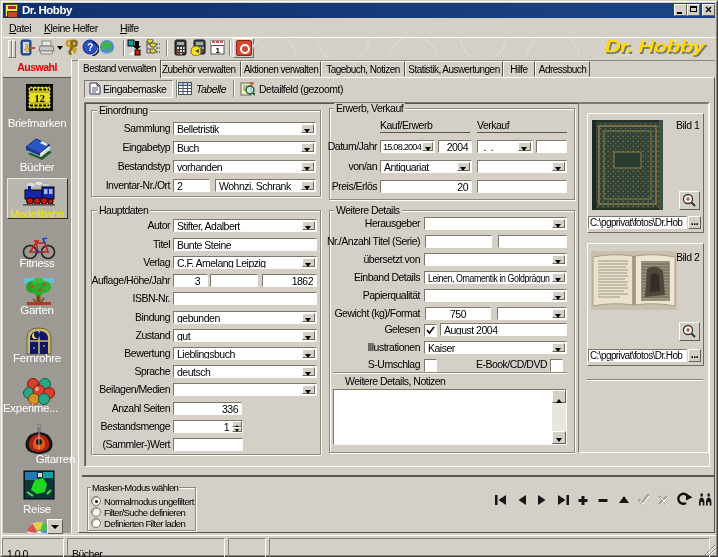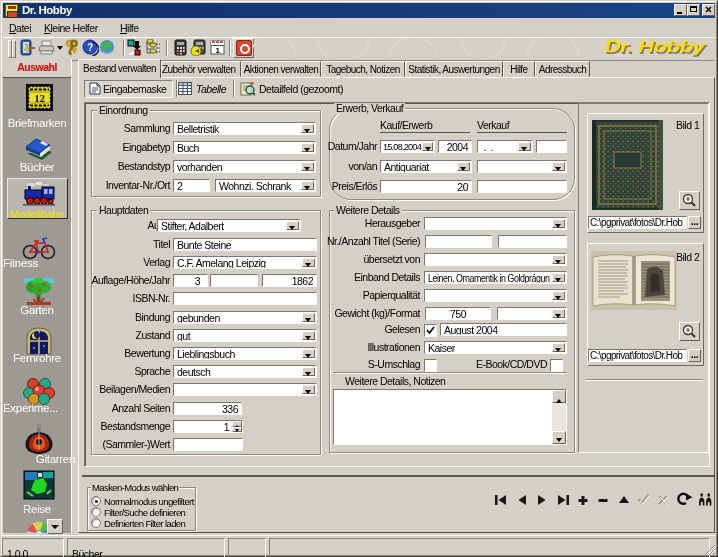--- a/index.html
+++ b/index.html
@@ -218,21 +218,21 @@
   <div class="lbl" style="left:0;top:149px;width:68px;text-align:center;color:#f4e800;font-size:11px;">Modellbahn</div>
 
   <svg class="abs" style="left:19px;top:176px;" width="34" height="26">
    <circle cx="8" cy="17" r="6.5" fill="none" stroke="#222" stroke-width="1.6"></circle>
    <circle cx="26" cy="17" r="6.5" fill="none" stroke="#222" stroke-width="1.6"></circle>
    <path d="M8 17 L14 8 L23 8 L26 17 L16 17 Z" fill="none" stroke="#c82018" stroke-width="1.6"></path>
    <path d="M12 6 L17 6 M14 6 L16 17" stroke="#c82018" stroke-width="1.4"></path>
    <path d="M23 8 L21 4 L25 3" stroke="#2038c8" stroke-width="1.6" fill="none"></path>
    <circle cx="16" cy="17" r="1.6" fill="#2038c8"></circle>
   </svg>
-  <div class="lbl" style="left:0;top:198px;width:68px;text-align:left;">Fitness</div>
+  <div class="lbl" style="left:0;top:198px;width:68px;text-align:center;">Fitness</div>
 
   <svg class="abs" style="left:20px;top:219px;" width="32" height="28">
    <rect x="1" y="0" width="30" height="5" fill="#58c8d8"></rect>
    <rect x="13.5" y="12" width="4" height="12" fill="#7a4a18"></rect>
    <path d="M13 24 L10 21 M18 24 L21 20" stroke="#7a4a18" stroke-width="1.6"></path>
    <circle cx="9" cy="9" r="6" fill="#28a028"></circle>
         <circle cx="22" cy="9" r="6" fill="#30b030"></circle>
    <circle cx="15.5" cy="5.5" r="6" fill="#38c038"></circle>
         <circle cx="15.5" cy="11" r="6.5" fill="#2caa2c"></circle>
    <circle cx="9" cy="8" r="1.3" fill="#e03020"></circle>
@@ -354,21 +354,21 @@
  <div class="lbl" style="right:548px;top:160px;">Bestandstyp</div>
  <div class="fld" style="left:173px;top:160px;width:143px;">vorhanden<span class="dd"></span></div>
  <div class="lbl" style="right:548px;top:179px;">Inventar-Nr./Ort</div>
  <div class="fld" style="left:173px;top:179px;width:37px;">2</div>
  <div class="fld" style="left:215px;top:179px;width:101px;">Wohnzi. Schrank<span class="dd"></span></div>
 
  <div class="grp" style="left:91px;top:210px;width:228px;height:243px;">
   <div class="glbl" style="left:5px;">Hauptdaten</div>
  </div>
  <div class="lbl" style="right:548px;top:219px;">Autor</div>
- <div class="fld" style="left:157px;top:219px;width:144px;">Stifter, Adalbert<span class="dd"></span></div>
+ <div class="fld" style="left:173px;top:219px;width:144px;">Stifter, Adalbert<span class="dd"></span></div>
  <div class="lbl" style="right:548px;top:238px;">Titel</div>
  <div class="fld" style="left:173px;top:238px;width:144px;">Bunte Steine</div>
  <div class="lbl" style="right:548px;top:256px;">Verlag</div>
  <div class="fld" style="left:173px;top:256px;width:144px;">C.F. Amelang Leipzig<span class="dd"></span></div>
  <div class="lbl" style="right:548px;top:274px;">Auflage/Höhe/Jahr</div>
  <div class="fld" style="left:173px;top:274px;width:35px;text-align:right;padding-right:7px;">3</div>
  <div class="fld" style="left:210px;top:274px;width:48px;"></div>
  <div class="fld" style="left:262px;top:274px;width:55px;text-align:right;">1862</div>
  <div class="lbl" style="right:548px;top:292px;">ISBN-Nr.</div>
  <div class="fld" style="left:173px;top:292px;width:144px;"></div>
@@ -390,21 +390,21 @@
  <div class="fld" style="left:173px;top:420px;width:70px;padding-right:13px;text-align:right;">1<span class="abs" style="right:0px;top:0px;width:10px;height:5.5px;background:#d4d0c8;border:1px solid;border-color:#fff #6e6a60 #6e6a60 #fff;box-sizing:border-box;">
         <span class="abs" style="left:2px;top:0.5px;border:2.5px solid transparent;border-bottom:3px solid #000;"></span>
       </span><span class="abs" style="right:0px;top:5.5px;width:10px;height:5.5px;background:#d4d0c8;border:1px solid;border-color:#fff #6e6a60 #6e6a60 #fff;box-sizing:border-box;">
         <span class="abs" style="left:2px;top:1px;border:2.5px solid transparent;border-top:3px solid #000;"></span>
       </span></div>
  <div class="lbl" style="right:548px;top:438px;">(Sammler-)Wert</div>
  <div class="fld" style="left:173px;top:438px;width:70px;"></div>
 </div>
 <div id="formright">
 
- <div class="grp" style="left:329px;top:108px;width:244px;height:90px;border-radius:22px;">
+ <div class="grp" style="left:329px;top:108px;width:244px;height:90px;">
   <div class="glbl" style="left:4px;">Erwerb, Verkauf</div>
  </div>
  <div class="lbl" style="left:380px;top:119px;border-bottom:1px solid #55534c;width:90px;">Kauf/Erwerb</div>
  <div class="lbl" style="left:477px;top:119px;border-bottom:1px solid #55534c;width:90px;">Verkauf</div>
  <div class="lbl" style="right:341px;top:140px;">Datum/Jahr</div>
  <div class="fld" style="left:380px;top:140px;width:55px;font-size:9.2px;letter-spacing:-0.8px;padding:0 1px 0 2px;">15.08.2004<span class="dd" style="width:9px;"></span></div>
  <div class="fld" style="left:438px;top:140px;width:34px;text-align:right;">2004</div>
  <div class="fld" style="left:477px;top:140px;width:56px;">&nbsp;.&nbsp;&nbsp;.<span class="dd"></span></div>
  <div class="fld" style="left:536px;top:140px;width:31px;"></div>
  <div class="lbl" style="right:341px;top:160px;">von/an</div>

